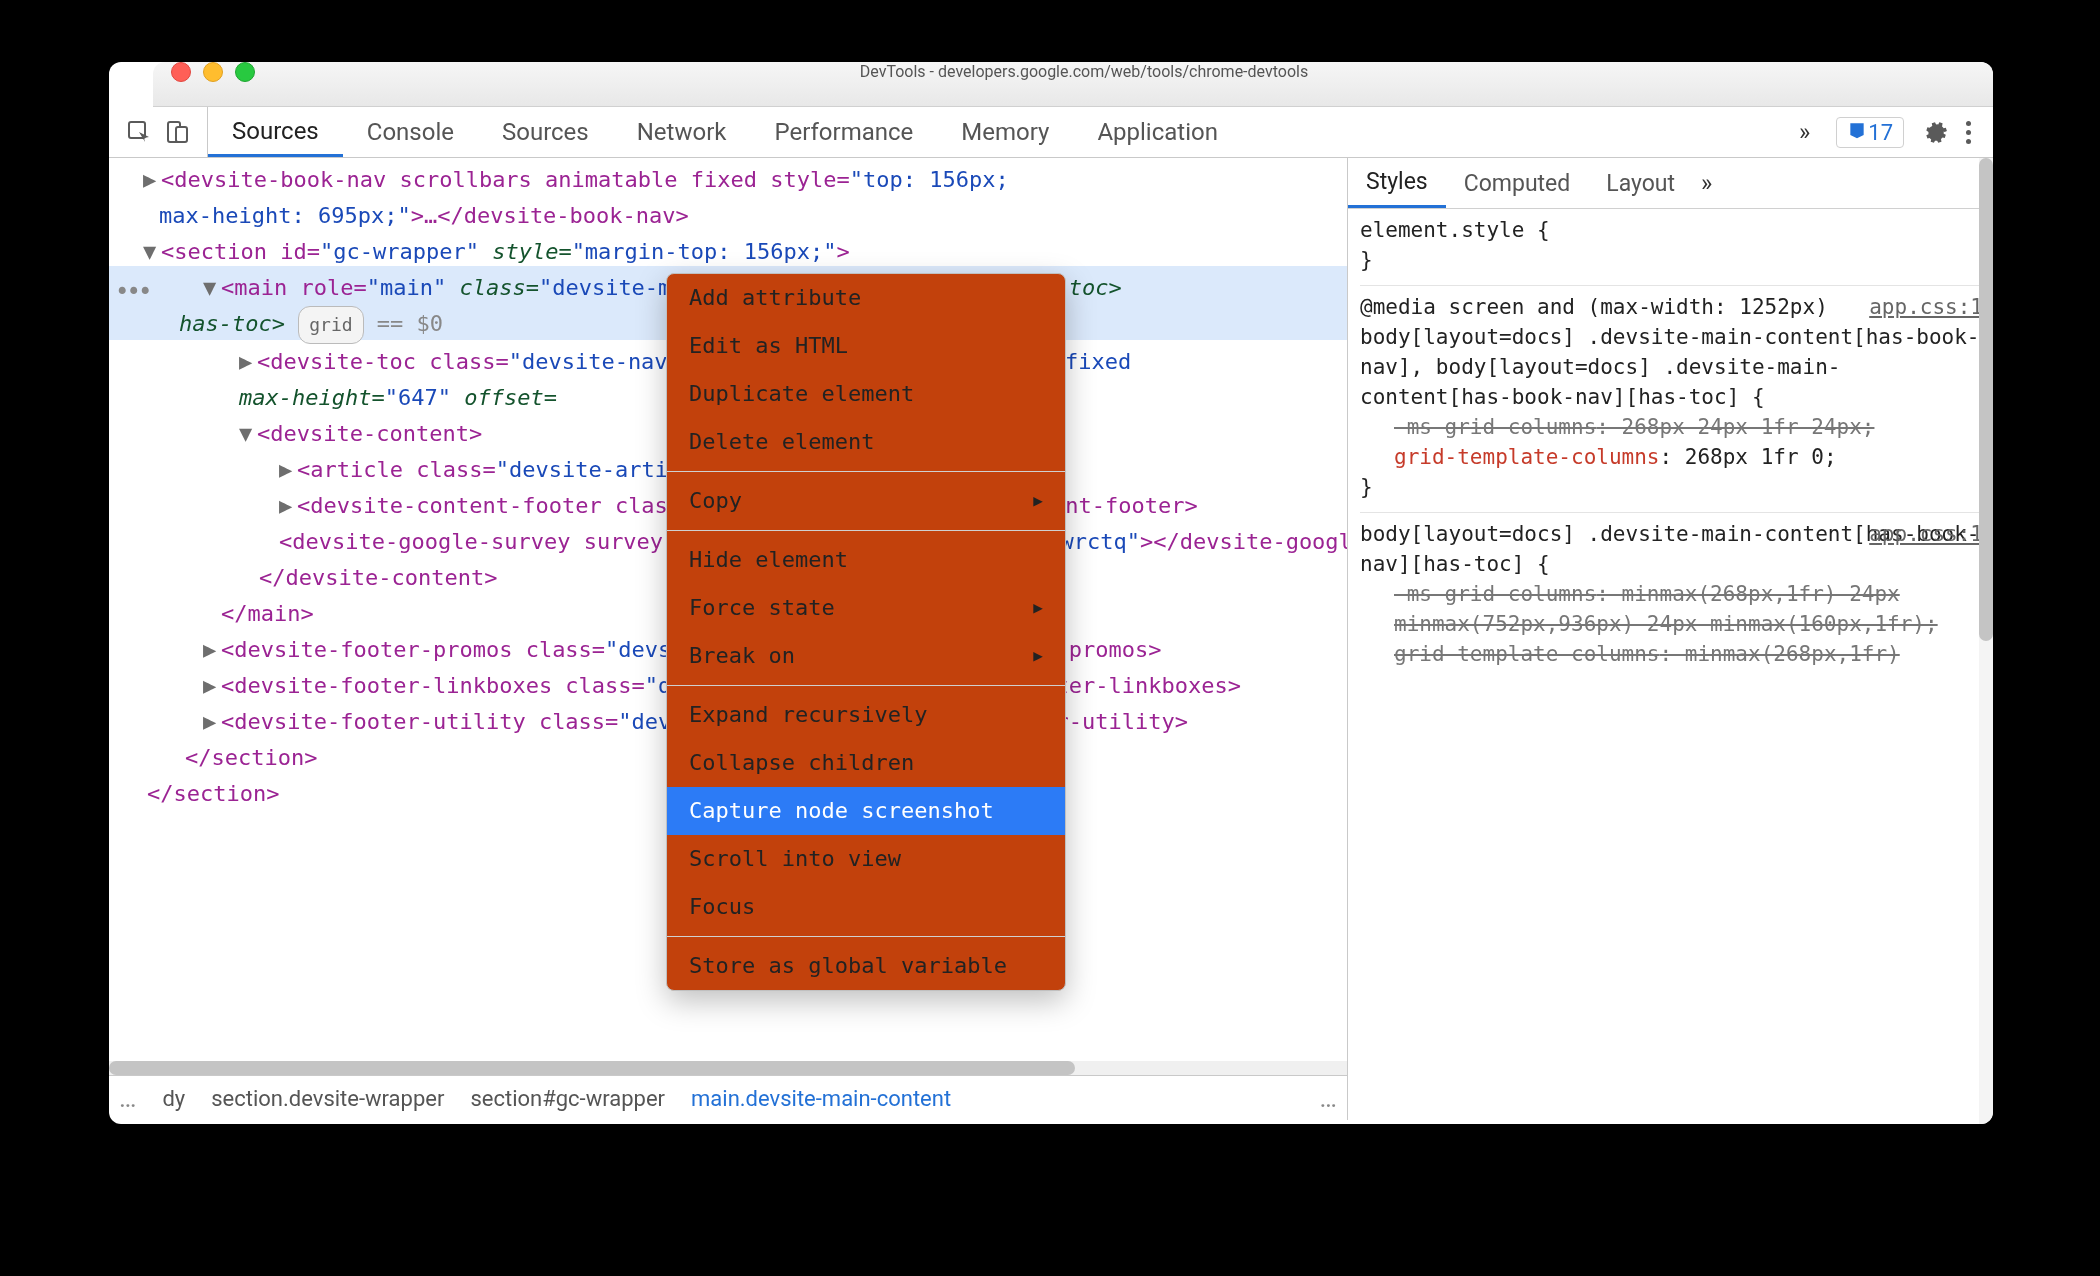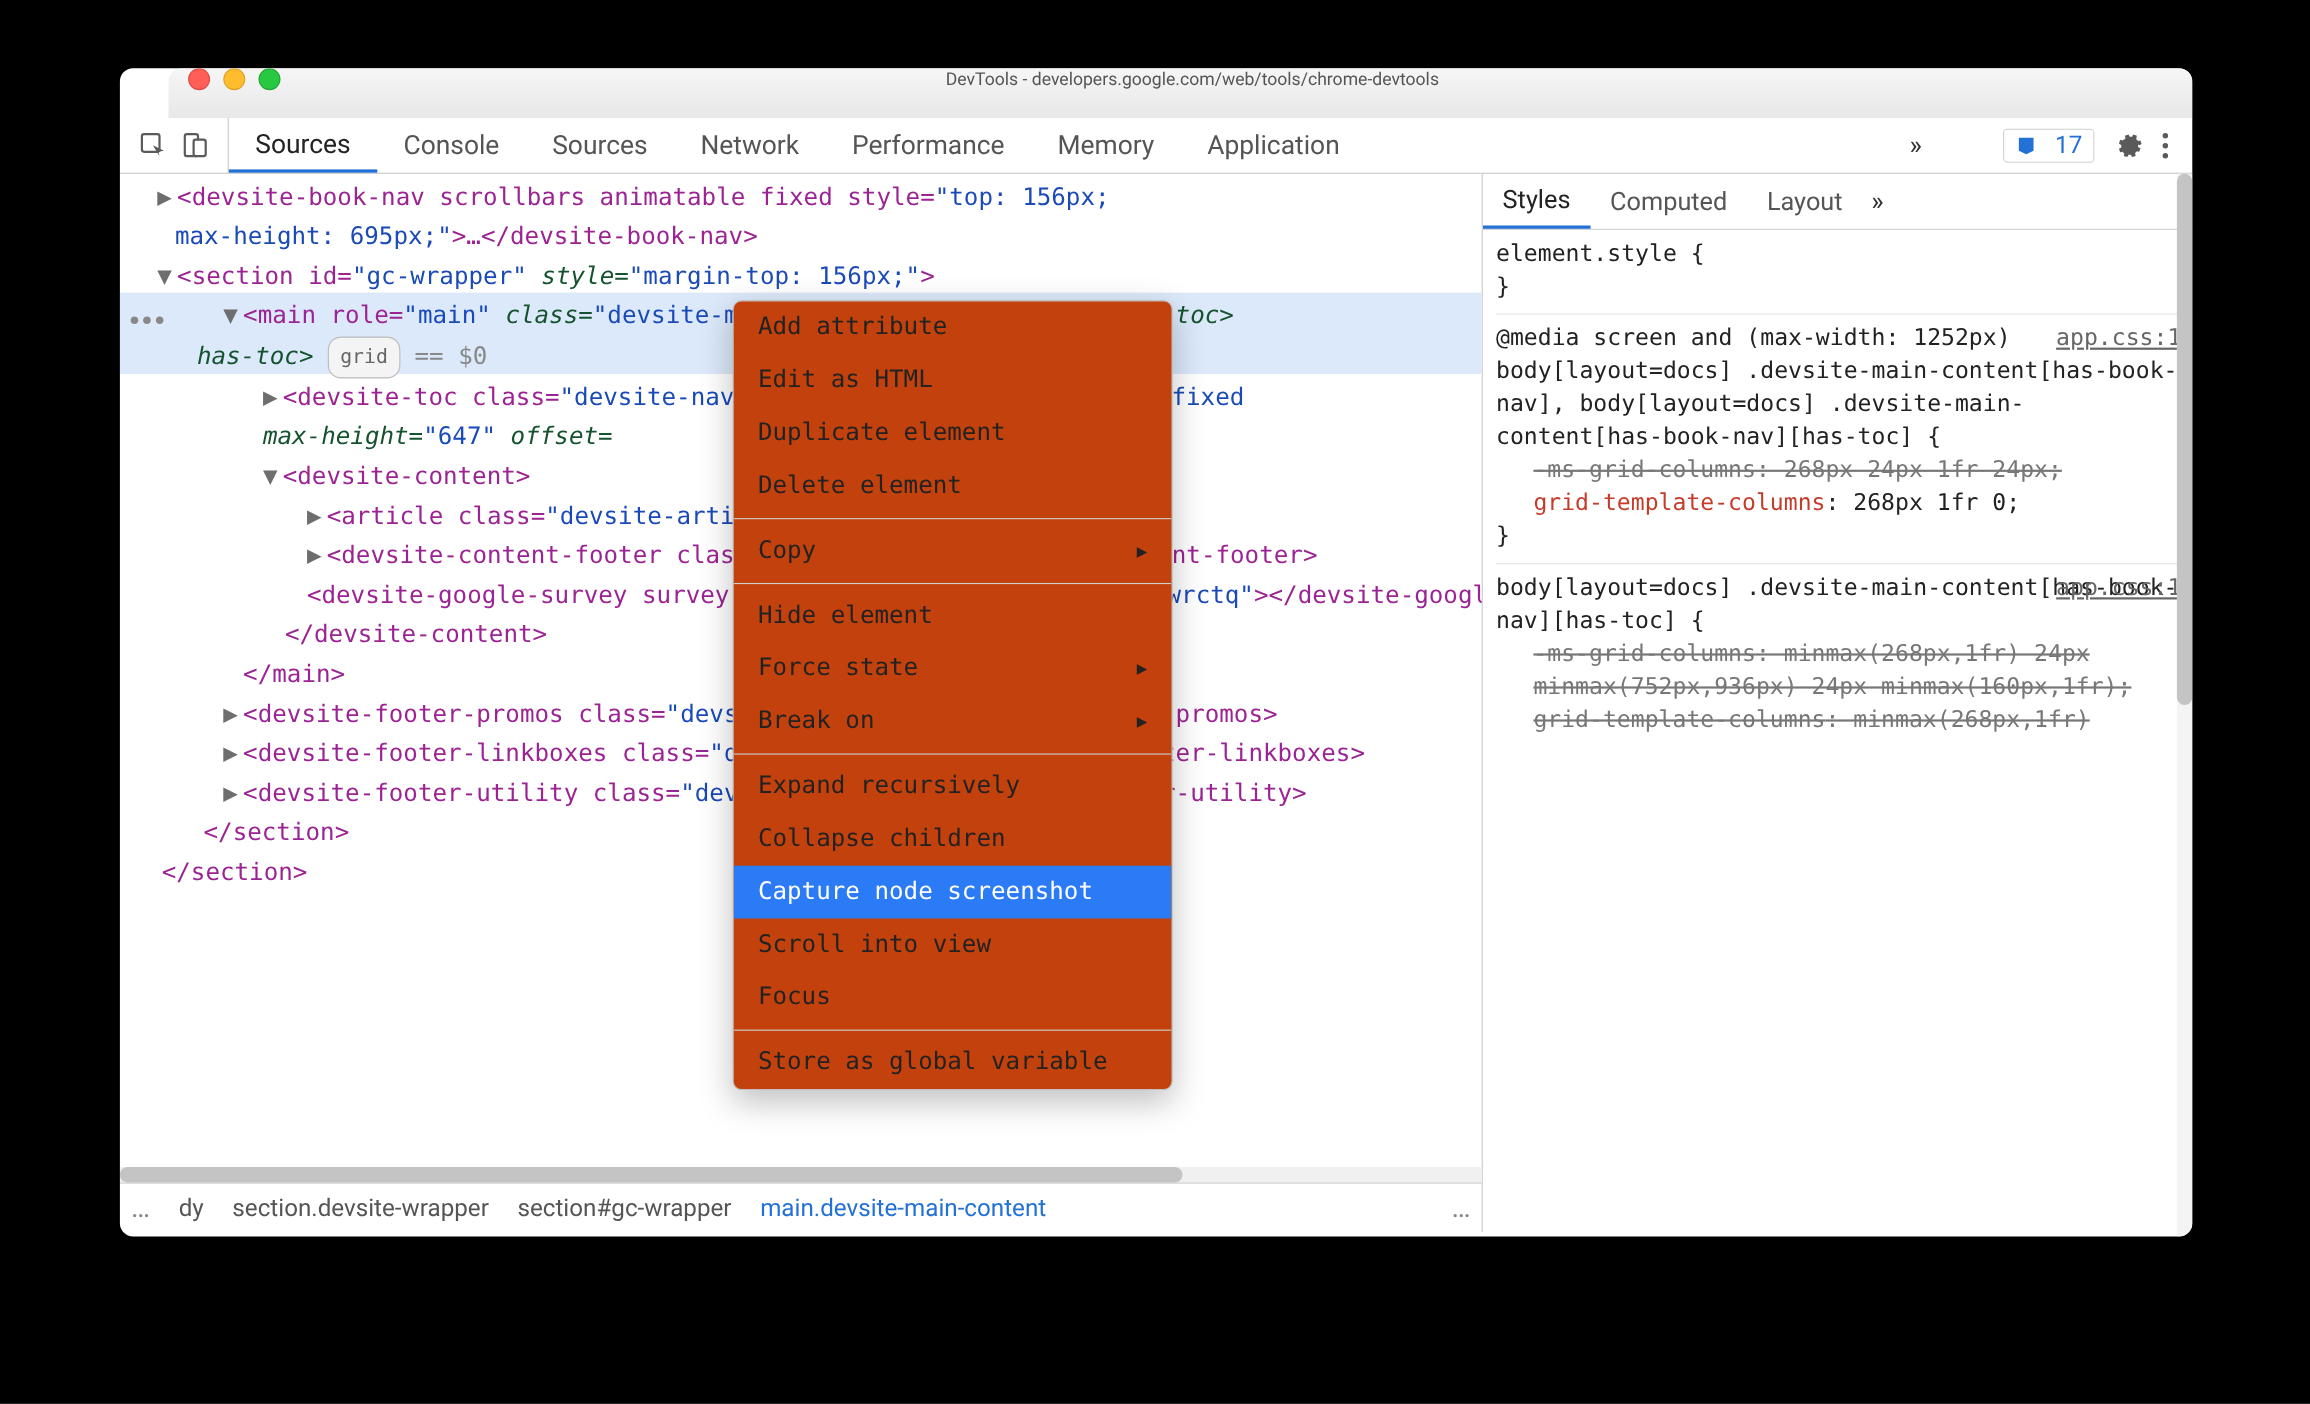--- a/index.html
+++ b/index.html
@@ -12,21 +12,21 @@
 .dot.g{background:#28c940;border:1px solid #20a532;}
 .title-text{flex:1;text-align:center;padding-right:80px;}
 .toolbar{height:50px;border-bottom:1px solid #c9c9c9;display:flex;align-items:center;}
 .tool-icons{display:flex;align-items:center;gap:14px;padding:0 18px;border-right:1px solid #c9c9c9;height:100%;}
 .ico{width:24px;height:24px;fill:none;stroke:#5a5a5a;stroke-width:2;}
 .tabs{display:flex;height:100%;align-items:stretch;}
 .tab{display:flex;align-items:center;padding:0 24px;font-size:24px;color:#555;cursor:pointer;}
 .tab.active{color:#222;border-bottom:3px solid #2371d6;}
 .toolbar-right{margin-left:auto;display:flex;align-items:center;gap:18px;padding-right:22px;height:100%;}
 .chev{font-size:24px;color:#333;padding:0 8px;}
-.errcount{display:flex;align-items:center;gap:16px;border:1px solid #d0d0d0;border-radius:4px;padding:2px 10px;font-size:22px;color:#2371d6;margin-left:48px;}
+.errcount{display:flex;gap:1px;border:1px solid #d0d0d0;border-radius:4px;padding:2px 10px;font-size:22px;color:#2371d6;}
 .gear{width:26px;height:26px;fill:#5a5a5a;}
 .kebab{display:flex;flex-direction:column;gap:4px;}
 .kebab span{width:5px;height:5px;background:#5a5a5a;border-radius:50%;}
 .main{display:flex;height:962px;}
 .dom-panel{width:1238px;display:flex;flex-direction:column;border-right:1px solid #c9c9c9;position:relative;}
 .dom-tree{flex:1;overflow:hidden;font-family:Menlo,Consolas,monospace;font-size:22px;line-height:36px;padding-top:4px;position:relative;}
 .line{white-space:nowrap;padding-left:50px;}
 .l1{padding-left:34px;}
 .l2{padding-left:94px;}
 .l3{padding-left:130px;}

